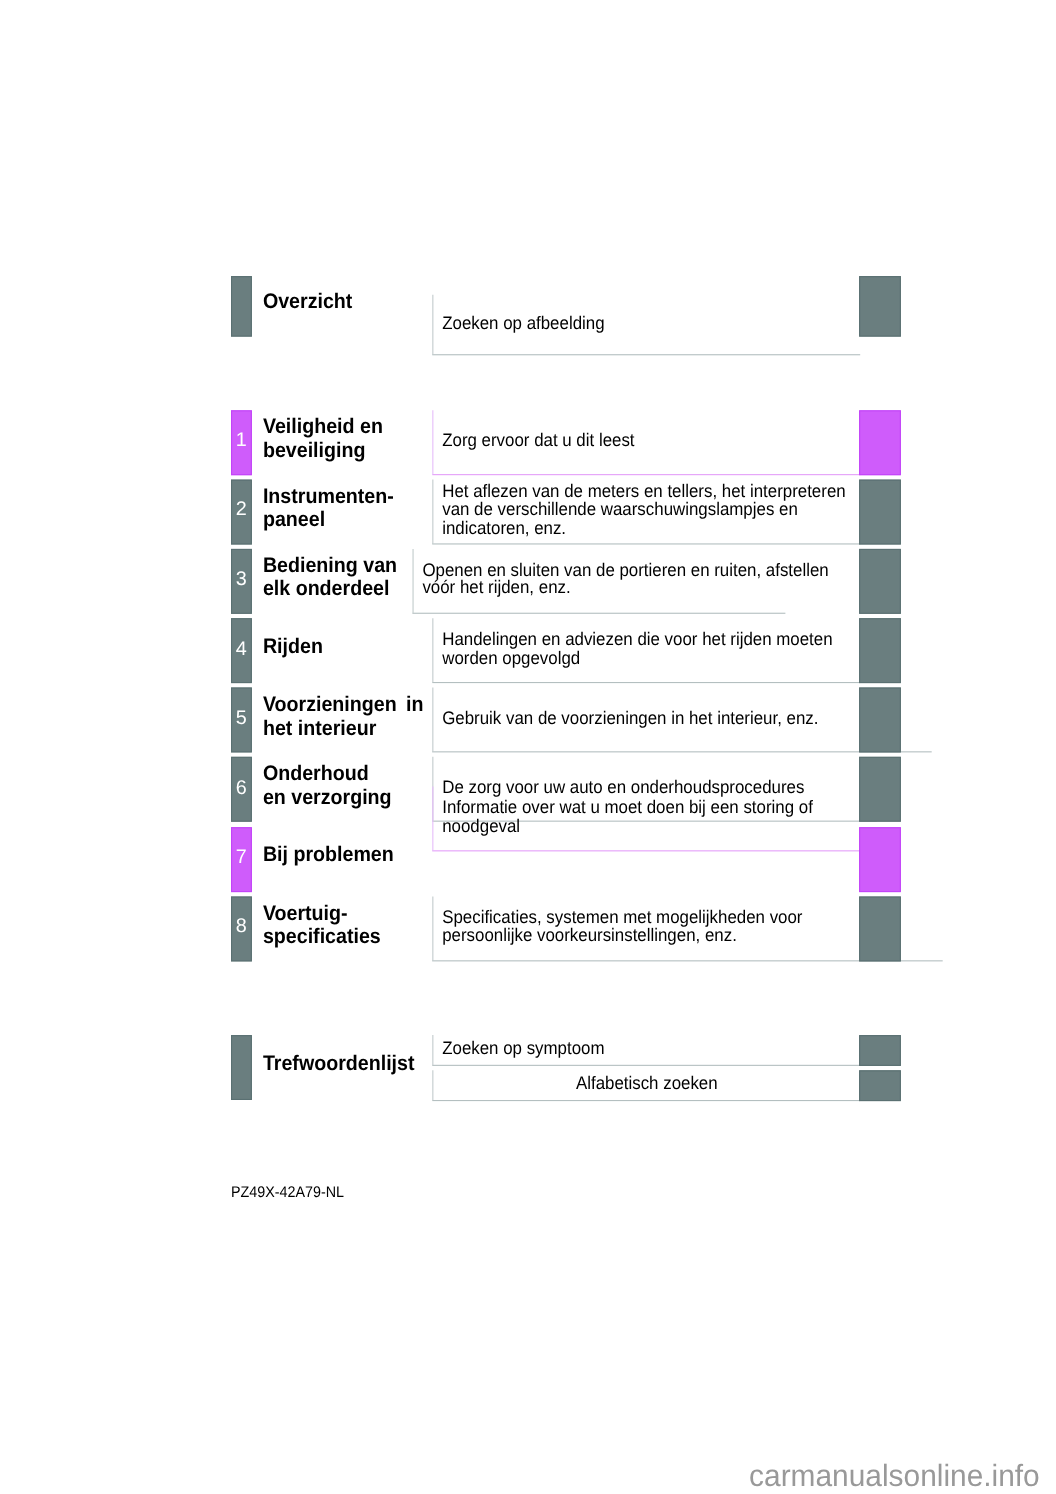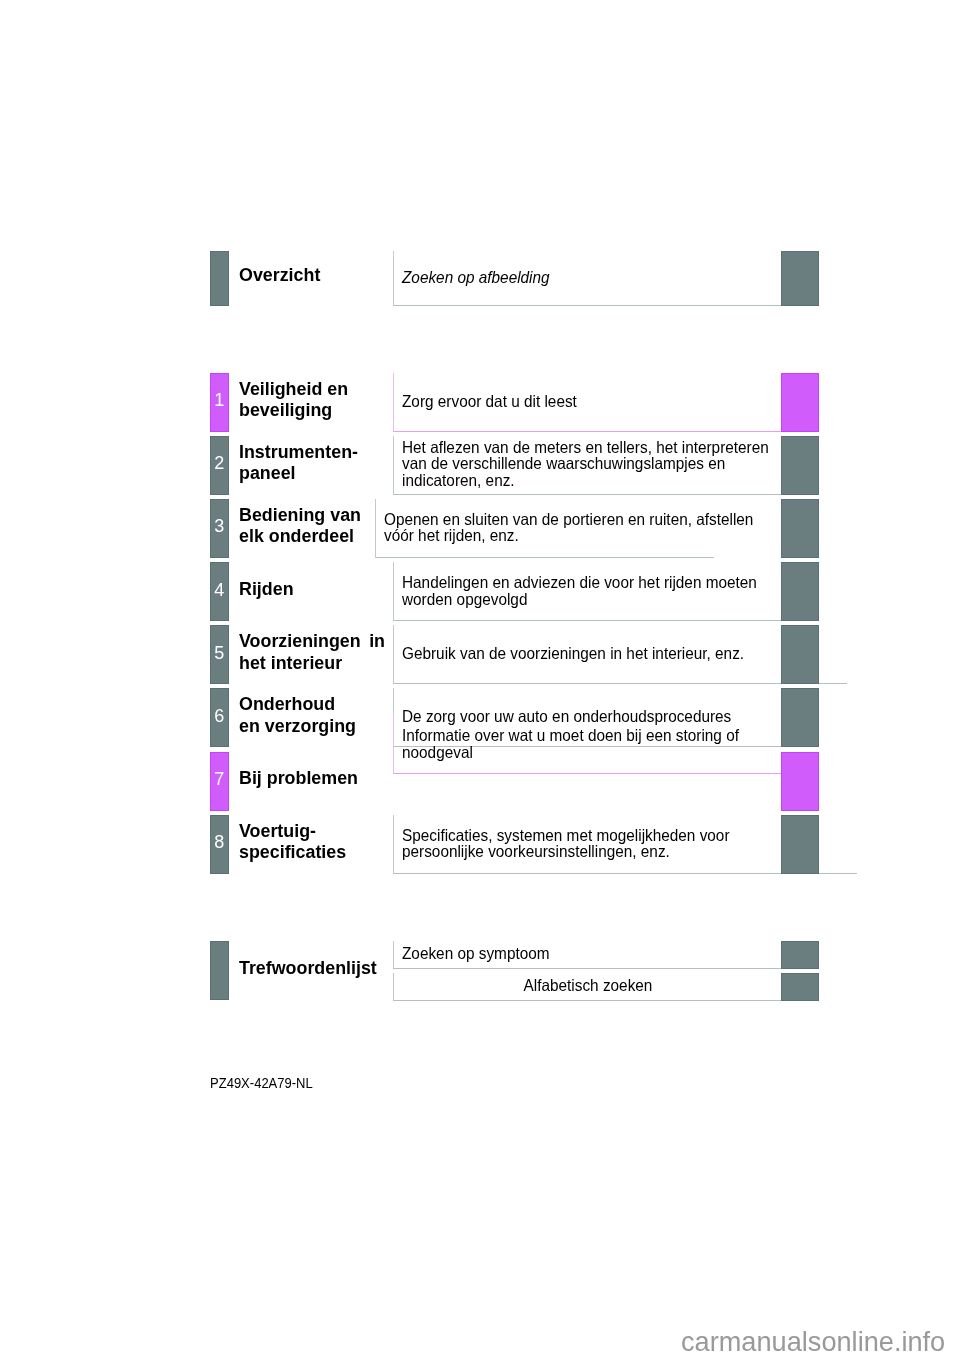--- a/index.html
+++ b/index.html
@@ -93,21 +93,21 @@
     line-height: 28px;
     white-space: nowrap;
     transform: scaleX(0.97);
     transform-origin: left top;
     color: #999999;
   }
 
   
   .block-overview .tab { left: 210px; top: 251px; height: 55px; }
   .block-overview .rowtitle { left: 239px; top: 250px; height: 55px; }
-  .block-overview .desc { left: 393px; top: 251px; width: 389px; height: 55px; font-style: italic; }
+  .block-overview .desc { left: 393px; top: 268px; width: 389px; height: 55px; }
   .block-overview .desc .txt { top: 50%; transform: translateY(calc(-50% - 1px)) scaleX(0.93); }
   .block-overview .endtab { left: 781px; top: 251px; height: 55px; }
 
   
   .block-index .tab-index { left: 210px; top: 941px; height: 59px; }
   .block-index .index-title { left: 239px; top: 941px; height: 59px; }
   .index-desc { left: 393px; width: 389px; height: 28px; }
   .index-desc-0 { top: 941px; text-decoration: underline; }
   .index-desc-1 { top: 973px; text-align: center; }
   .index-desc .txt { top: 50%; transform: translateY(calc(-50% - 2px)) scaleX(0.93); }

